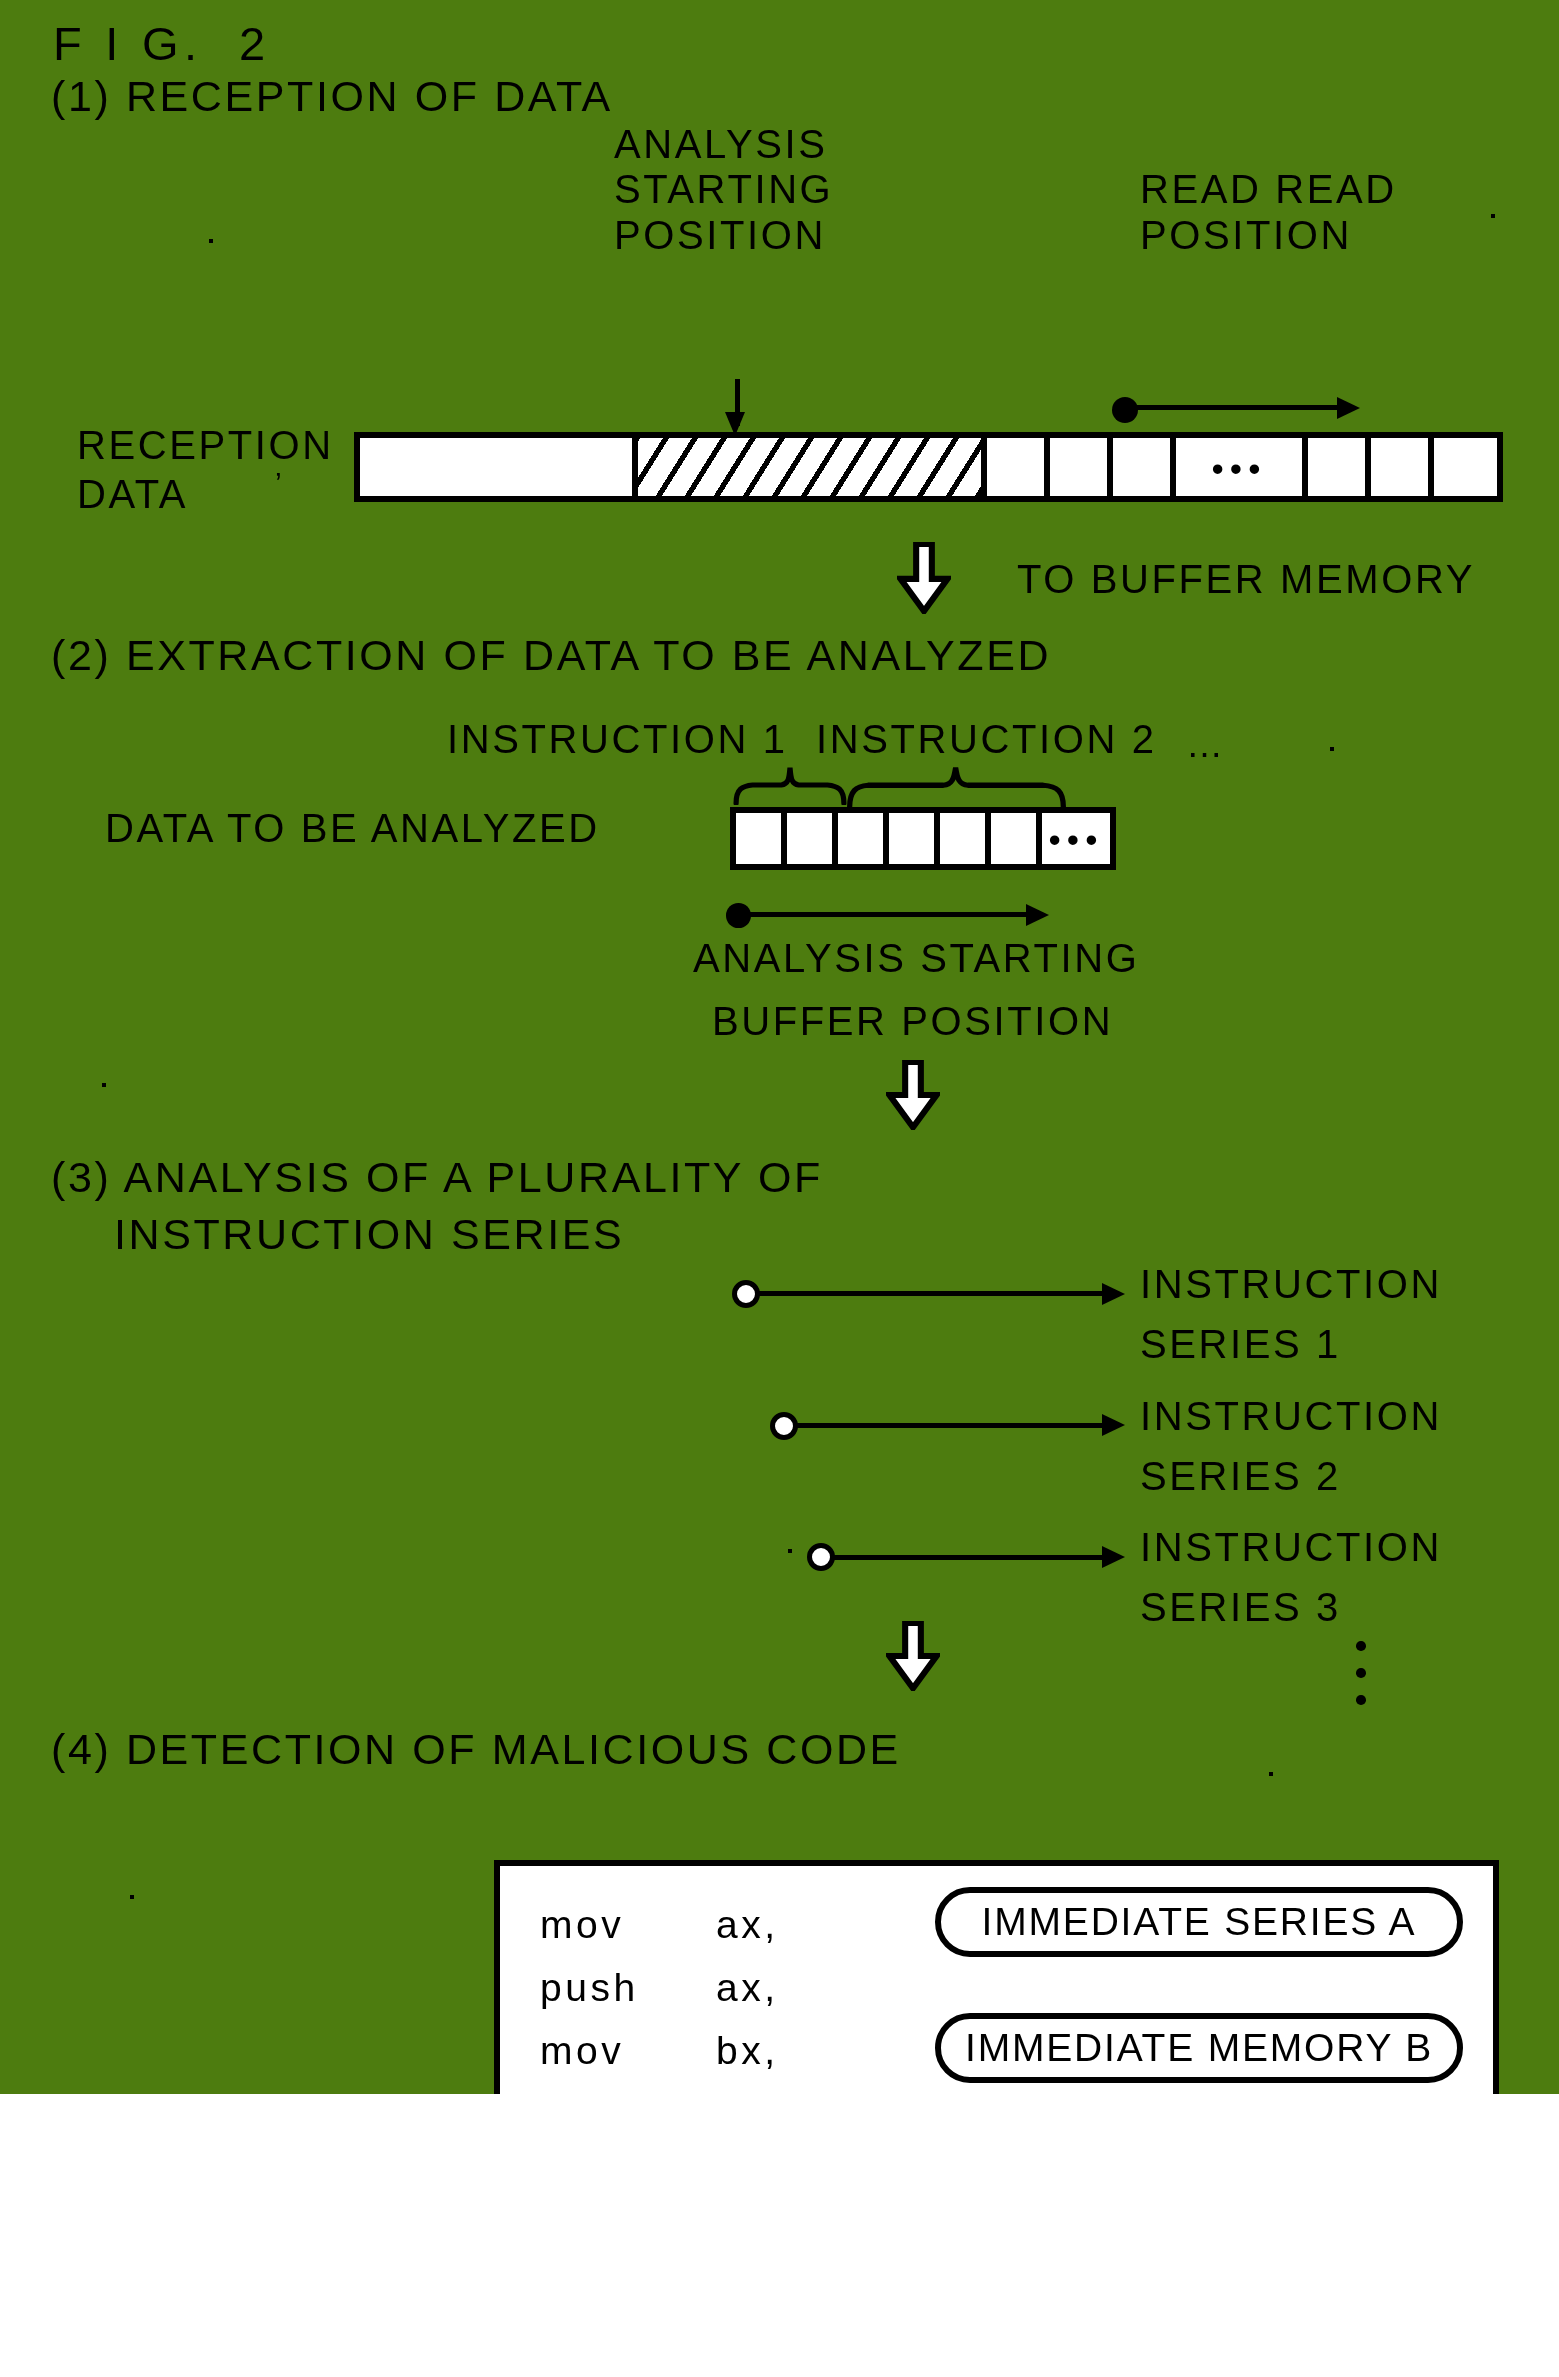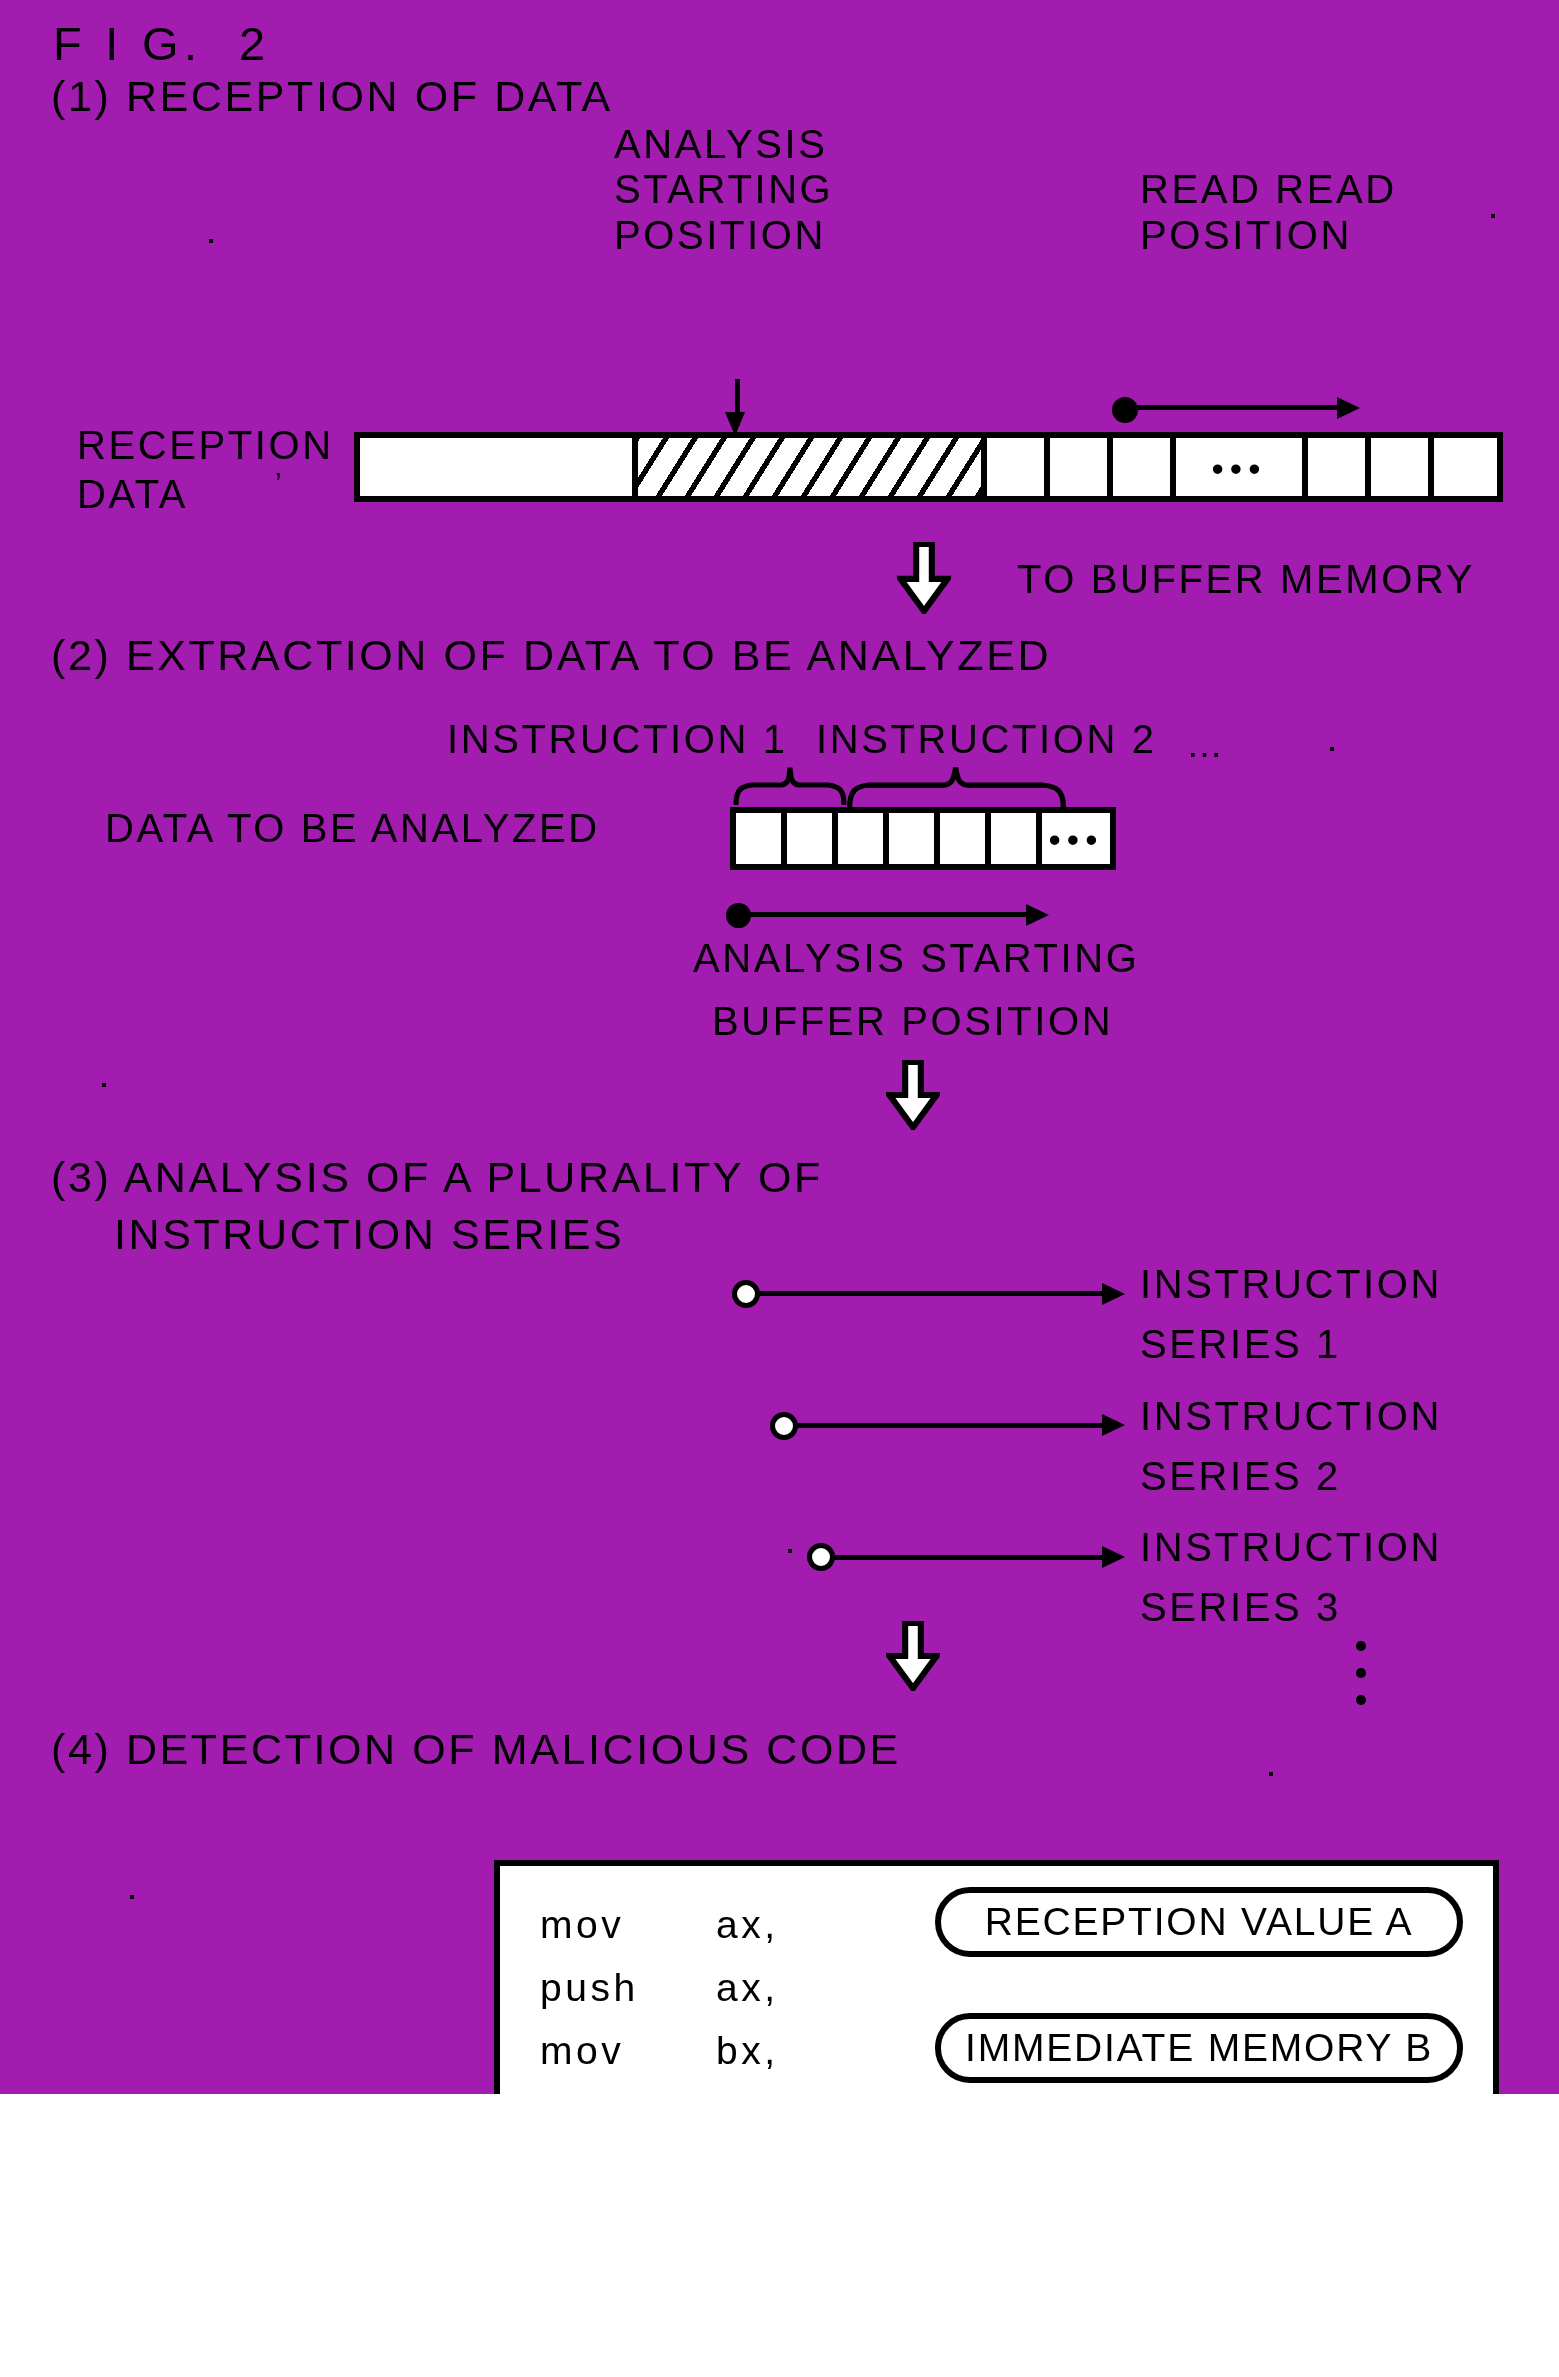--- a/index.html
+++ b/index.html
@@ -8,21 +8,21 @@
     background: #ffffff;
   }
   body {
     font-family: "Liberation Sans", sans-serif;
     color: #000000;
   }
   #page {
     position: relative;
     width: 1560px;
     height: 2094px;
-    background: #a21caf;
+    background: #4d7c0f;
     overflow: hidden;
   }
   .txt {
     position: absolute;
     white-space: pre;
     color: #000;
     font-family: "Liberation Sans", sans-serif;
     letter-spacing: 1.8px;
     line-height: 1.05;
   }
@@ -338,21 +338,21 @@
     <div class="code-line" style="left:216px; top:226px;">bx,</div>
 
     <div class="vdots" style="left:98px; top:309px;">
       <i></i>
         <i></i>
         <i></i>
     </div>
 
     <div class="code-line" style="left:40px; top:397px;">int</div>
 
-    <div class="pill" style="left:435px; top:21px; width:528px; height:70px;">RECEPTION VALUE A</div>
+    <div class="pill" style="left:435px; top:21px; width:528px; height:70px;">IMMEDIATE SERIES A</div>
     <div class="pill" style="left:435px; top:147px; width:528px; height:70px;">IMMEDIATE MEMORY B</div>
   </div>
 
   <div class="speck" style="left:1491px; top:214px;"></div>
   <div class="speck" style="left:209px; top:239px;"></div>
   <div class="speck" style="left:102px; top:1083px;"></div>
   <div class="speck" style="left:1330px; top:747px;"></div>
   <div class="speck" style="left:788px; top:1549px;"></div>
   <div class="speck" style="left:1269px; top:1772px;"></div>
   <div class="speck" style="left:130px; top:1895px;"></div>

